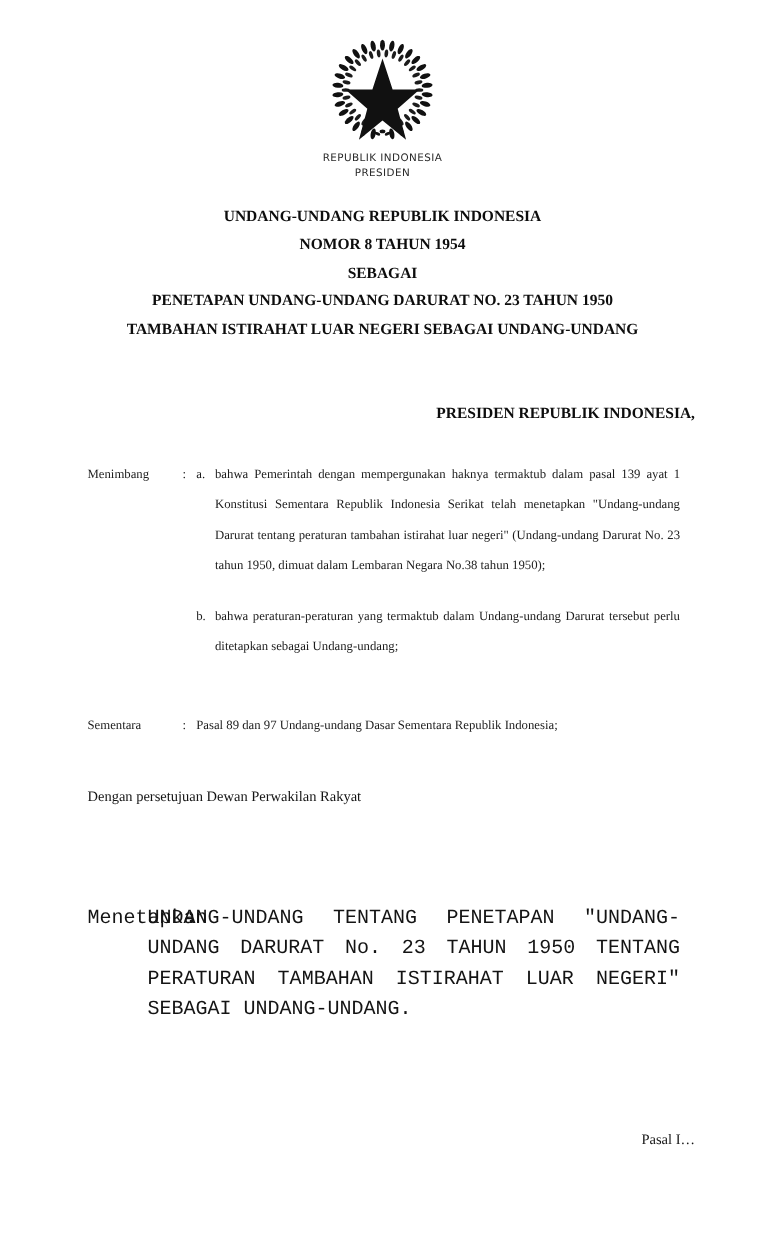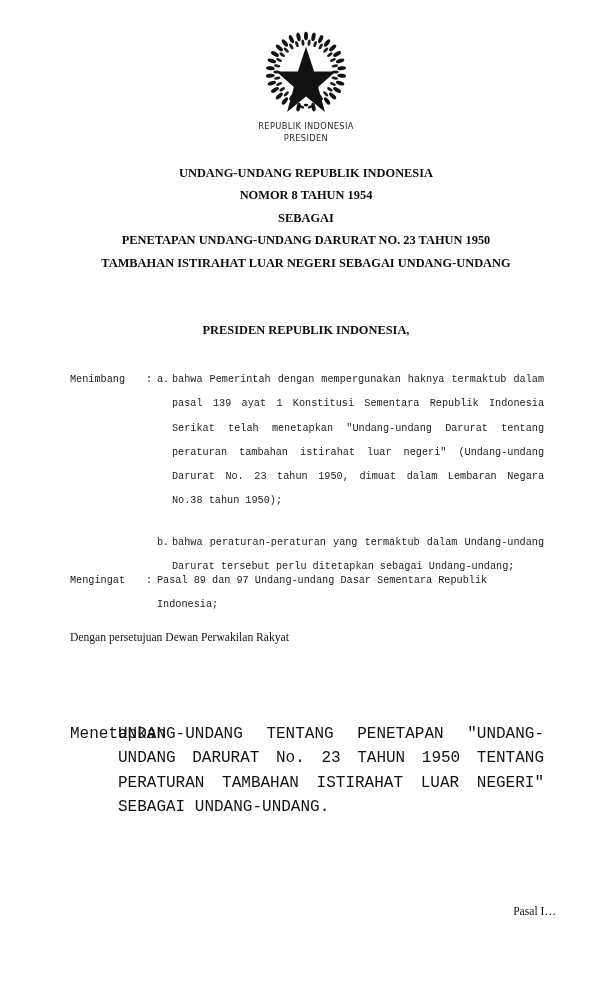--- a/index.html
+++ b/index.html
@@ -61,30 +61,30 @@
   }
   .title-block .tline {
     white-space: nowrap;
   }
 
   .institution-line {
     position: absolute;
     top: 323px;
     left: 56px;
     width: 500px;
-    text-align: center;
+    text-align: right;
     font-family: "Liberation Serif", "DejaVu Serif", serif;
     font-weight: bold;
     font-size: 12.4px;
     color: #0d0d0d;
   }
 
   
   .sans-body {
-    font-family: Liberation Mono, monospace;
+    font-family: Liberation Serif, serif;
     font-size: 10.2px;
     line-height: 24.3px;
     color: #1c1c1c;
   }
   .row {
     position: absolute;
     left: 70px;
     width: 474px;
   }
   .row .label {
@@ -285,21 +285,21 @@
       <div class="item just">
         <span class="marker">a.</span><span>bahwa Pemerintah dengan mempergunakan haknya termaktub dalam pasal 139 ayat 1 Konstitusi Sementara Republik Indonesia Serikat telah menetapkan "Undang-undang Darurat tentang peraturan tambahan istirahat luar negeri" (Undang-undang Darurat No. 23 tahun 1950, dimuat dalam Lembaran Negara No.38 tahun 1950);</span>
       </div>
       <div class="item just" id="menimbang-item-b">
         <span class="marker">b.</span><span>bahwa peraturan-peraturan yang termaktub dalam Undang-undang Darurat tersebut perlu ditetapkan sebagai Undang-undang;</span>
       </div>
     </div>
   </div>
 
   <div class="row sans-body" id="mengingat-row">
-    <div class="label">Mengingat</div>
+    <div class="label">Sementara</div>
     <div class="colon">:</div>
     <div class="content">Pasal 89 dan 97 Undang-undang Dasar Sementara Republik Indonesia;</div>
   </div>
 
   <div class="serif-body" id="approval-line">Dengan persetujuan Dewan Perwakilan Rakyat</div>
 
 
   <div id="menetapkan-row">
     <div class="label">Menetapkan</div>
     <div class="colon">:</div>

